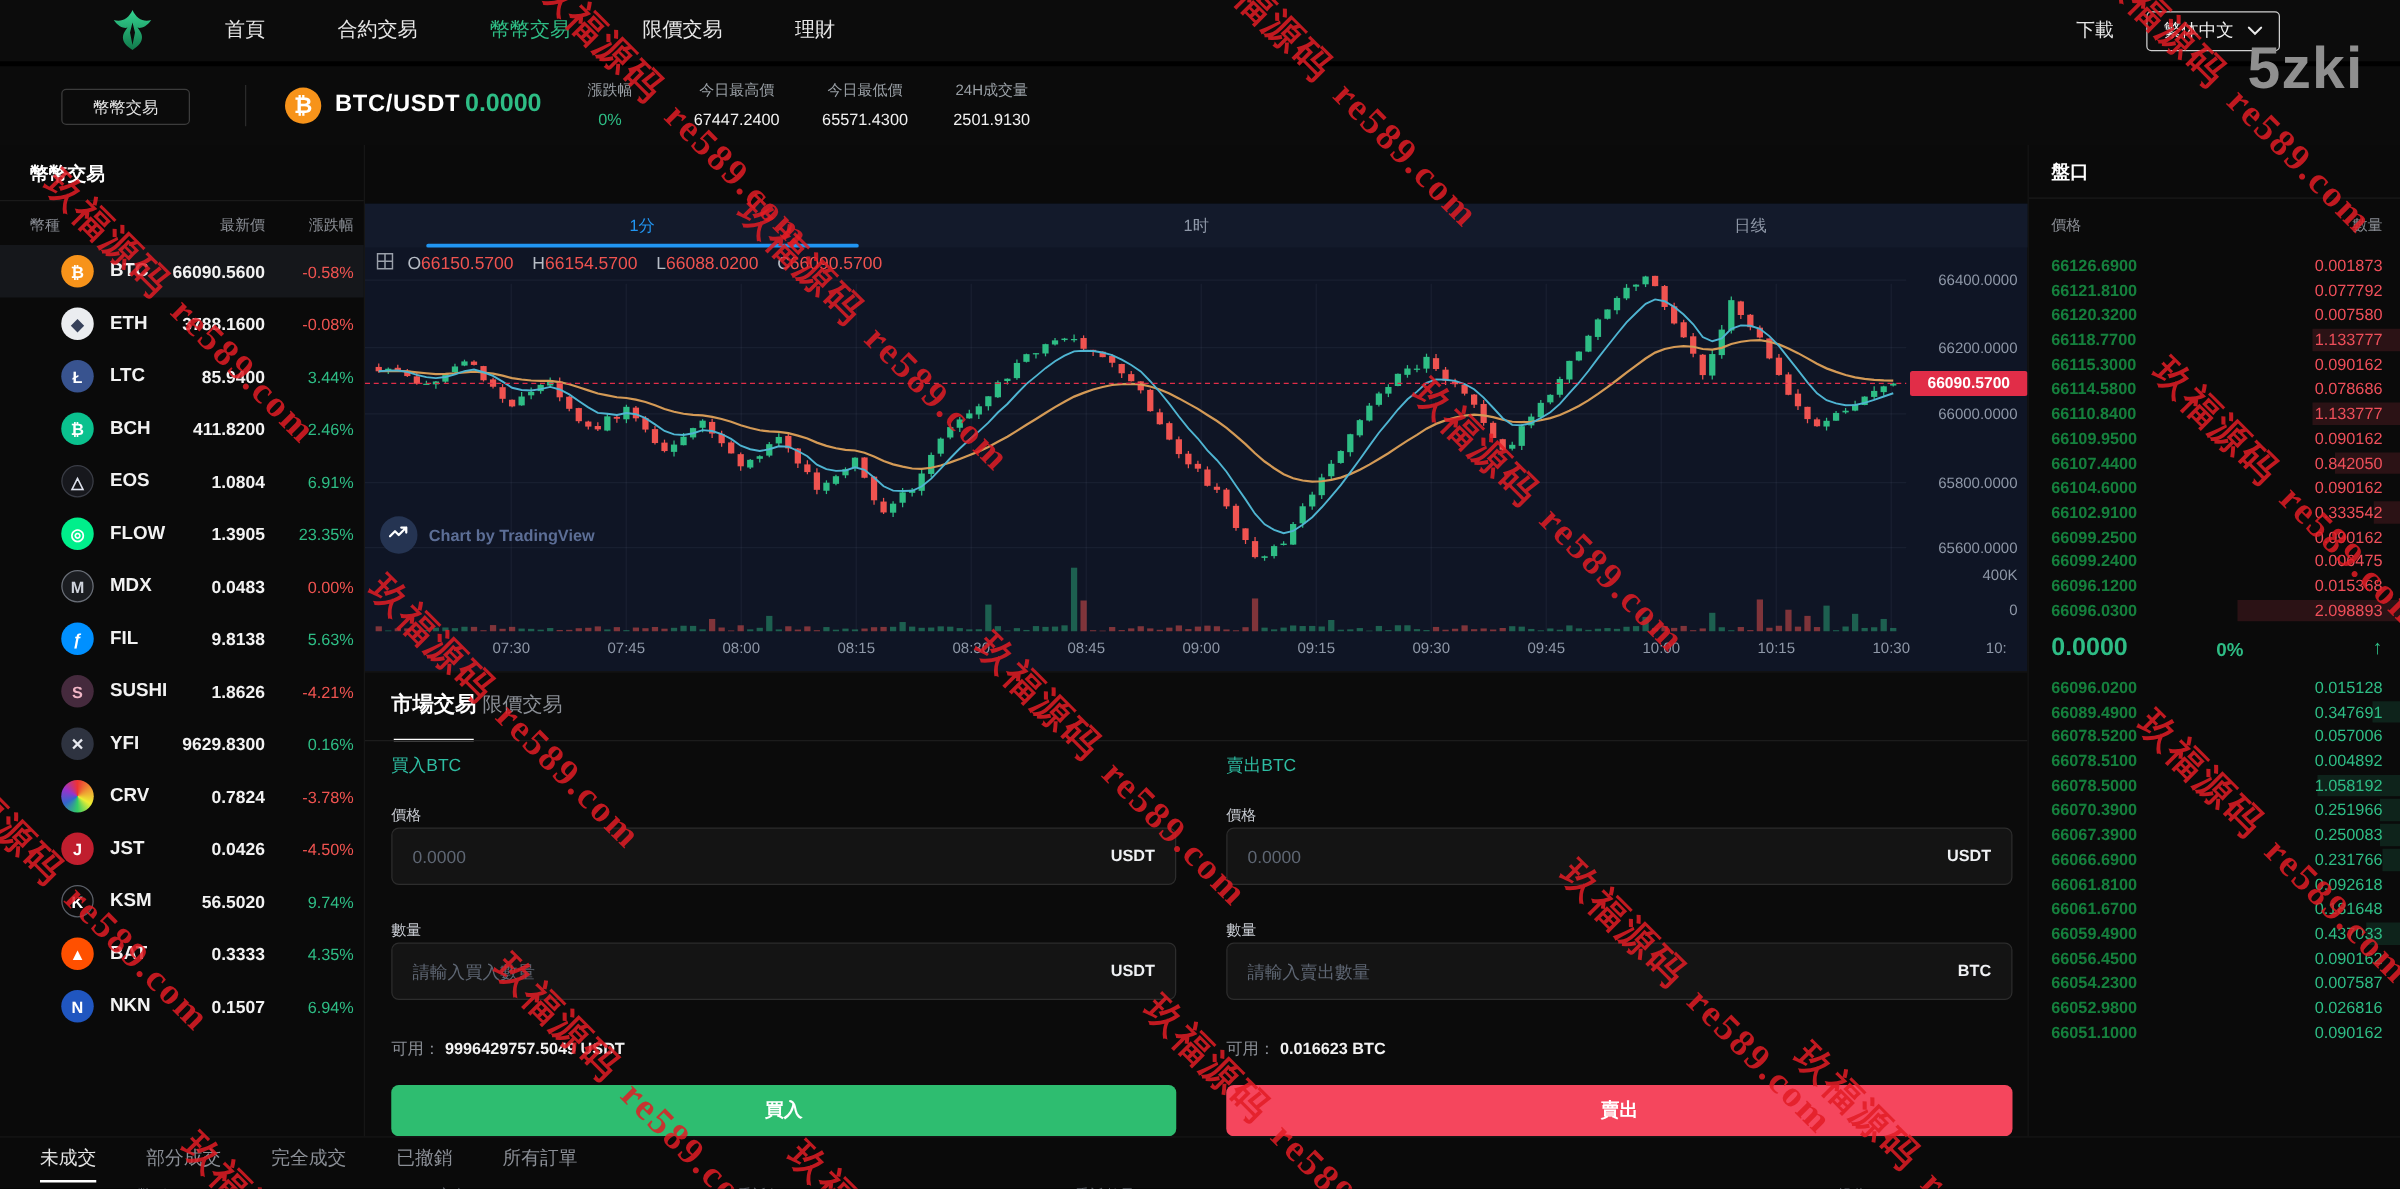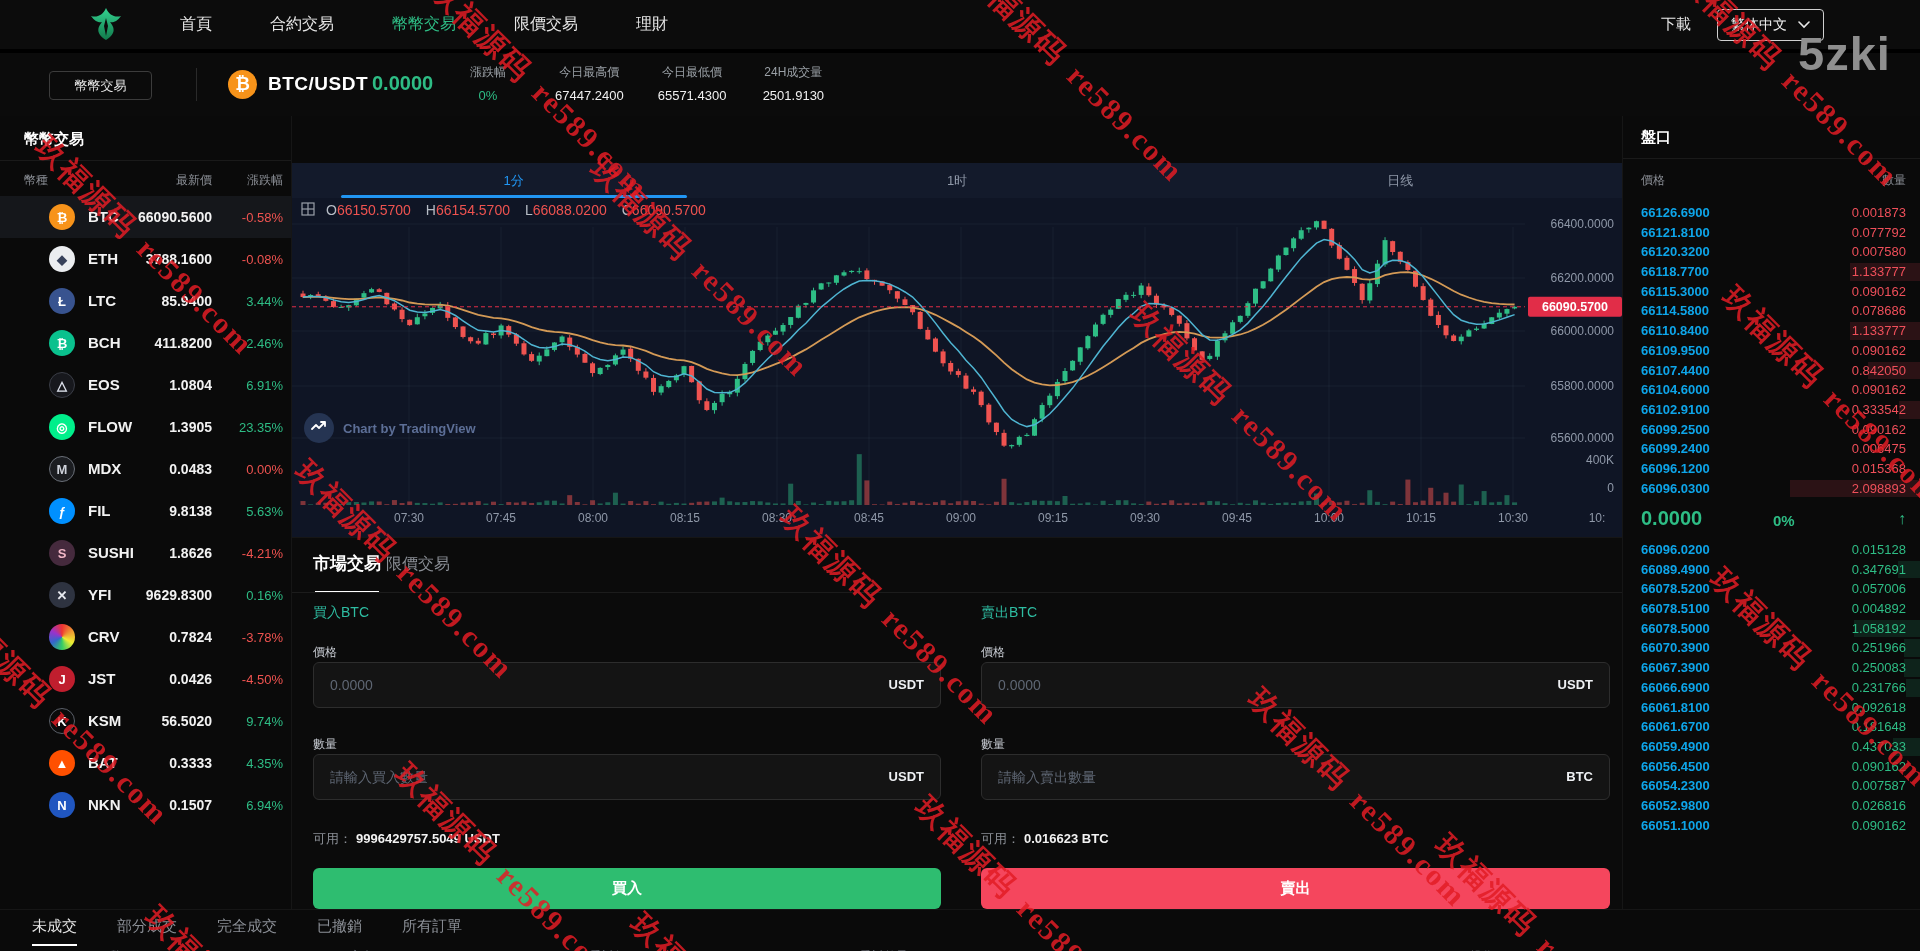--- a/index.html
+++ b/index.html
@@ -75,21 +75,21 @@
   .tbtn.buy{background:#2ebd70}.tbtn.sell{background:#f5465d}
   
   #orderbook{position:absolute;right:0;top:116px;width:297px;bottom:41px;background:#0a0a0a;border-left:1px solid #161616}
   .ob-title{position:absolute;left:18px;top:12px;font-size:15px;font-weight:bold;color:#fff}
   .ob-div{position:absolute;left:0;right:0;top:42px;height:1px;background:#1a1a1a}
   .ob-cols{position:absolute;left:0;right:0;top:56px;font-size:12px;color:#8b8f96}
   .ob-cols .c0{position:absolute;left:18px}.ob-cols .c1{position:absolute;right:14px}
   #asks{position:absolute;left:0;right:0;top:87px}
   #bids{position:absolute;left:0;right:0;top:424px}
   .ob-row{position:relative;height:19.7px;cursor:pointer}
-  .ob-price{position:absolute;left:18px;top:2px;font-size:13px;font-weight:bold;color:#0ea5e9;z-index:1}
+  .ob-price{position:absolute;left:18px;top:2px;font-size:13px;font-weight:bold;color:#15803d;z-index:1}
   .ob-qty{position:absolute;right:14px;top:2px;font-size:13px;z-index:1}
   .ob-qty.ask{color:#ef4f5a}.ob-qty.bid{color:#2ebd85}
   .depth{position:absolute;right:0;top:1px;bottom:1px;z-index:0}
   .depth.ask{background:rgba(246,70,93,.14)}.depth.bid{background:rgba(46,189,133,.14)}
   .ob-current{position:absolute;left:0;right:0;top:388px;height:32px}
   .cur-price{position:absolute;left:18px;top:3px;font-size:20px;font-weight:bold;color:#2ebd85}
   .cur-pct{position:absolute;left:150px;top:8px;font-size:15px;font-weight:bold;color:#2ebd85}
   .cur-arrow{position:absolute;right:14px;top:6px;font-size:16px;font-weight:bold;color:#2ebd85}
   
   #bottom-bar{position:absolute;left:0;right:0;bottom:0;height:41px;background:#0a0a0a;border-top:1px solid #161616}

